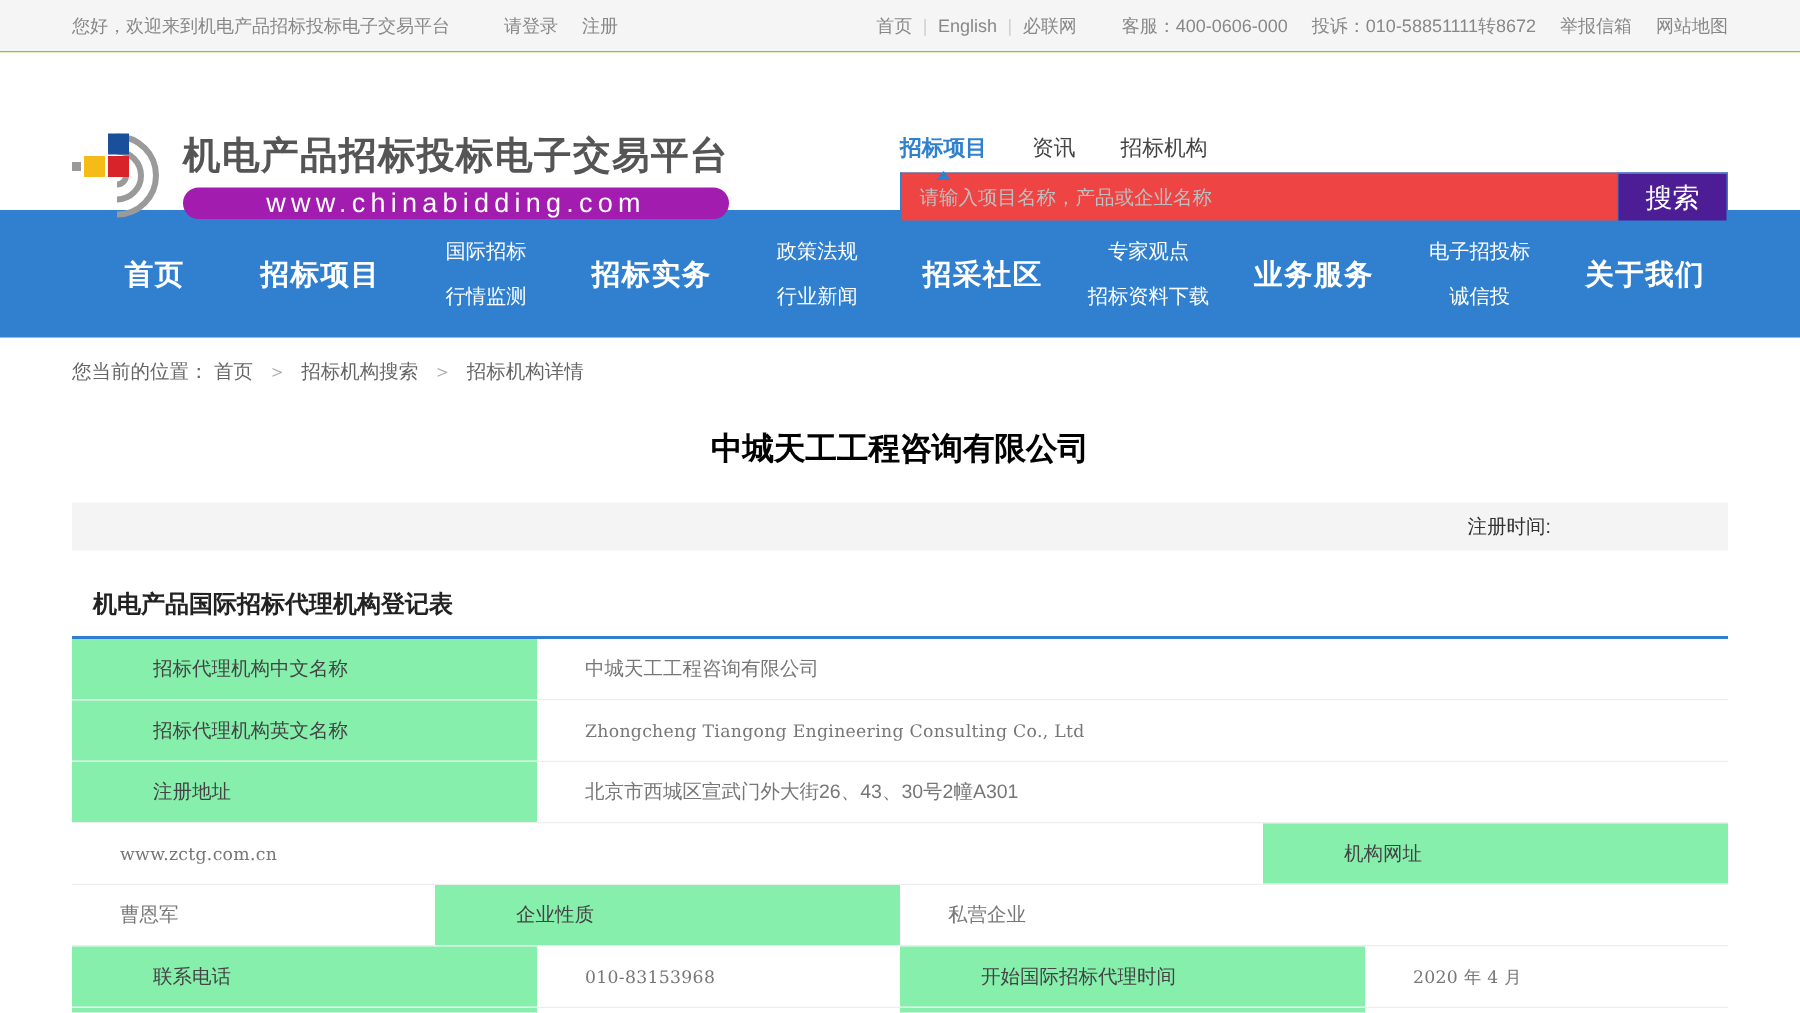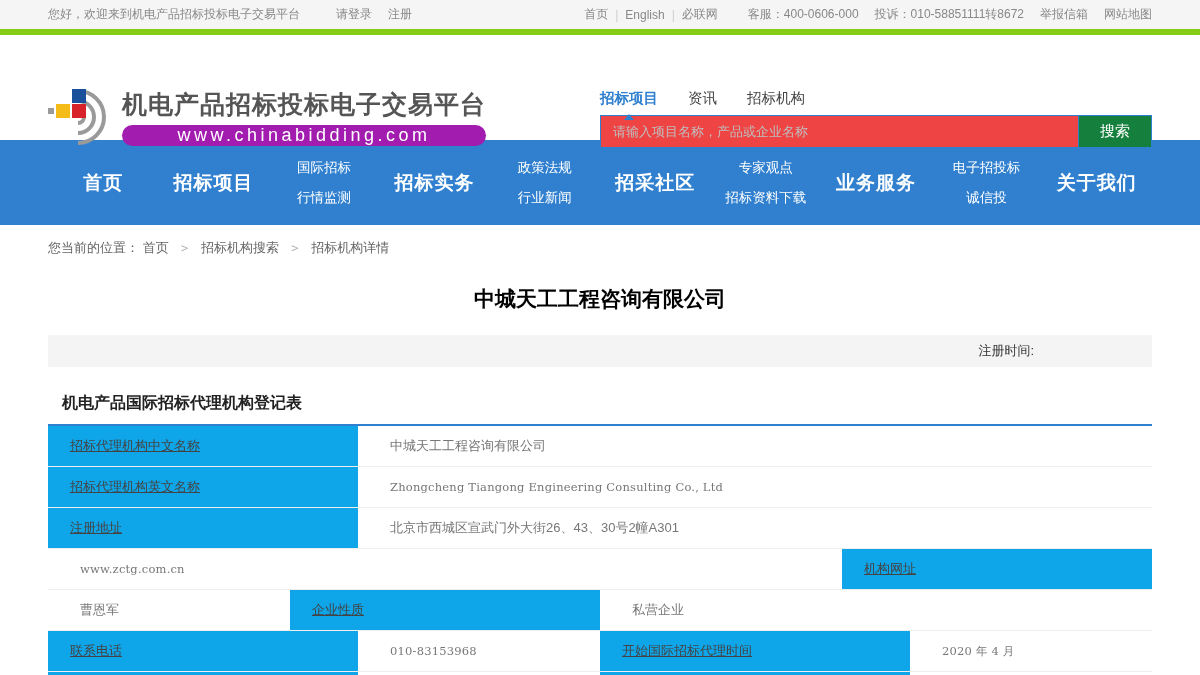--- a/index.html
+++ b/index.html
@@ -8,21 +8,21 @@
     font-family: "Liberation Sans", "DejaVu Sans", sans-serif;
     background: #ffffff;
     overflow: hidden;
     color: #333;
   }
 
   
   .topbar {
     height: 35px;
     background: #f5f5f5;
-    border-bottom: 6px solid #84cc16;
+    border-bottom: 1px solid #84cc16;
     display: flex;
     align-items: center;
     font-size: 12px;
     color: #888;
   }
   .topbar-left { display: flex; align-items: center; padding-left: 48px; }
   .topbar-welcome { margin-right: 36px; }
   .topbar-left a { color: #888; text-decoration: none; margin-right: 16px; }
   .topbar-right {
     margin-left: auto;
@@ -102,24 +102,24 @@
     padding: 0 12px;
     font-size: 13px;
     color: #333;
     outline: none;
     font-family: "Liberation Sans", sans-serif;
     background: #ef4444;
   }
   .search-input::placeholder { color: #bfbfbf; }
   .search-btn {
     width: 74px; height: 33px;
-    background: #15803d;
+    background: #4c1d95;
     border: 1px solid #2f80cf;
     color: #fff;
-    font-size: 15px;
+    font-size: 18px;
     cursor: pointer;
     font-family: "Liberation Sans", sans-serif;
   }
 
   
   .nav {
     height: 85px;
     background: #3080cf;
     display: flex;
     align-items: center;
@@ -175,24 +175,23 @@
   .reg-table { width: 1104px; border-top: 2px solid #3080cf; }
   .trow { display: flex; border-bottom: 1px solid #eeeeee; height: 41px; }
   .cell {
     display: flex; align-items: center;
     font-size: 13px;
     height: 100%;
     overflow: hidden;
     white-space: nowrap;
   }
   .cell.label {
-    background: #0ea5e9;
+    background: #86efac;
     color: #444;
-    padding-left: 22px;
-    text-decoration: underline;
+    padding-left: 54px;
   }
   .cell.value {
     background: #ffffff;
     color: #777;
     padding-left: 32px;
   }
   .w-label { width: 310px; }
   .w-value-full { width: 794px; }
   .w-value-half { width: 242px; }
   .w-label2 { width: 310px; }

